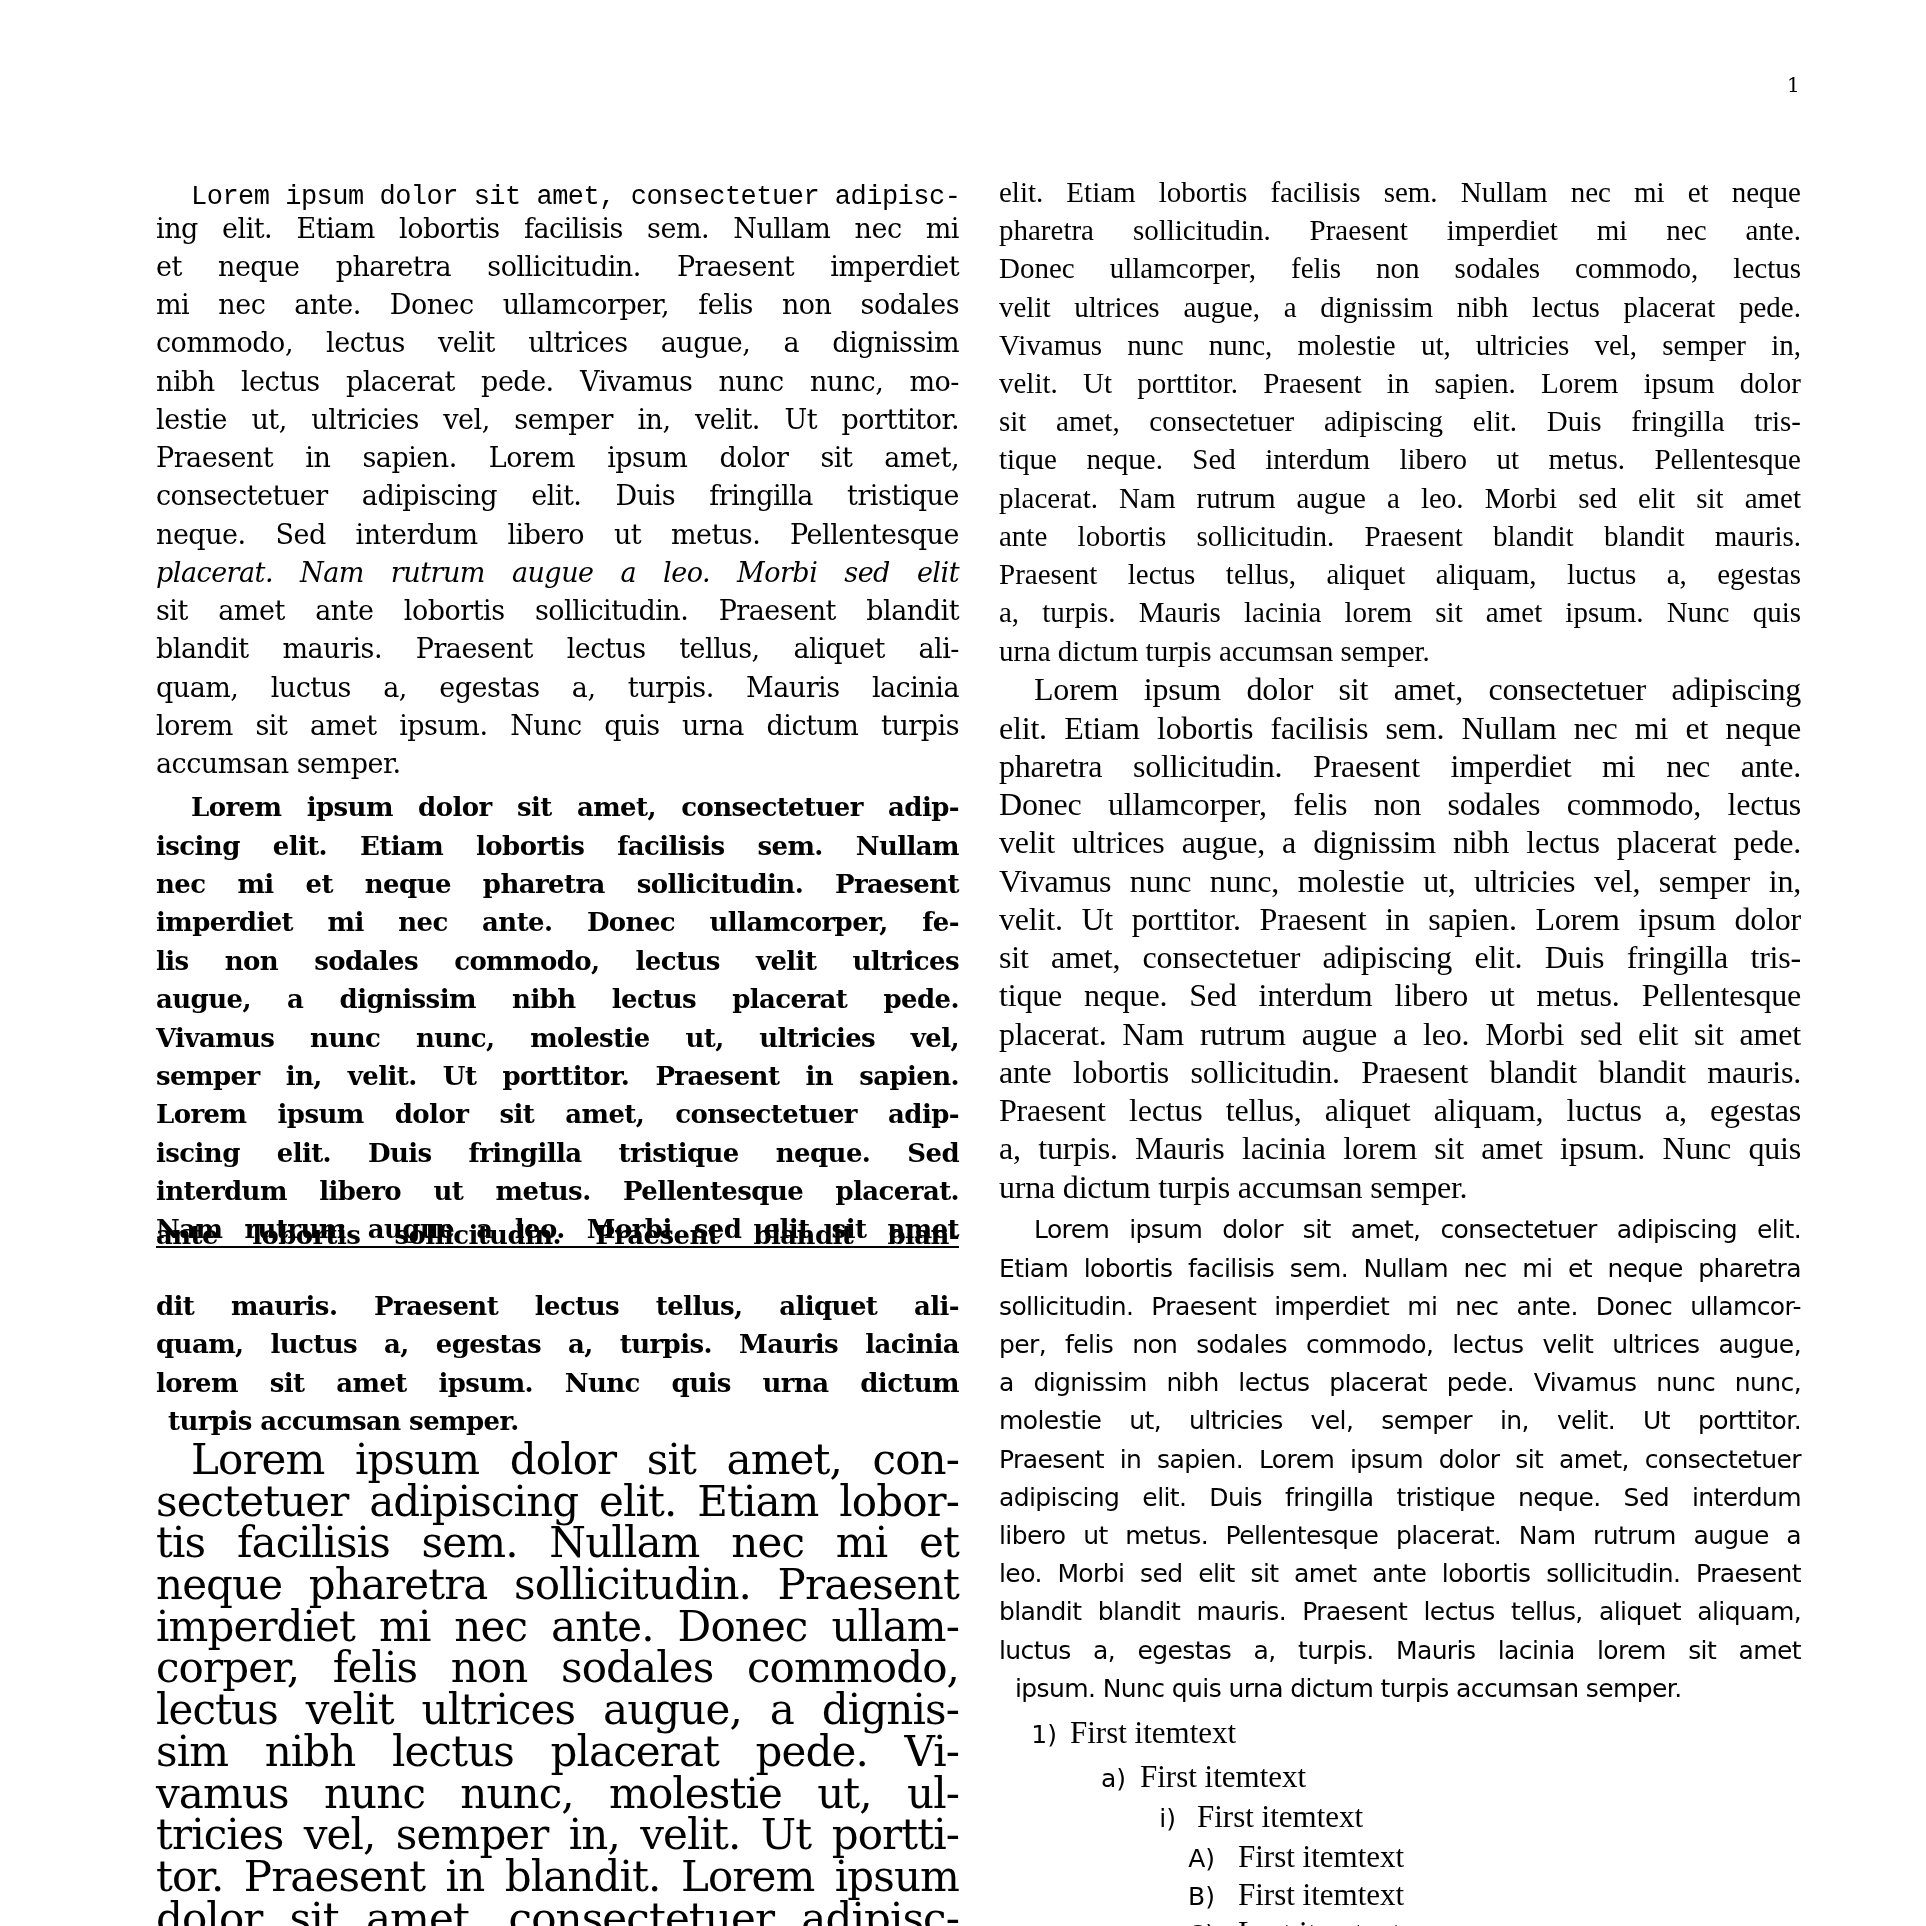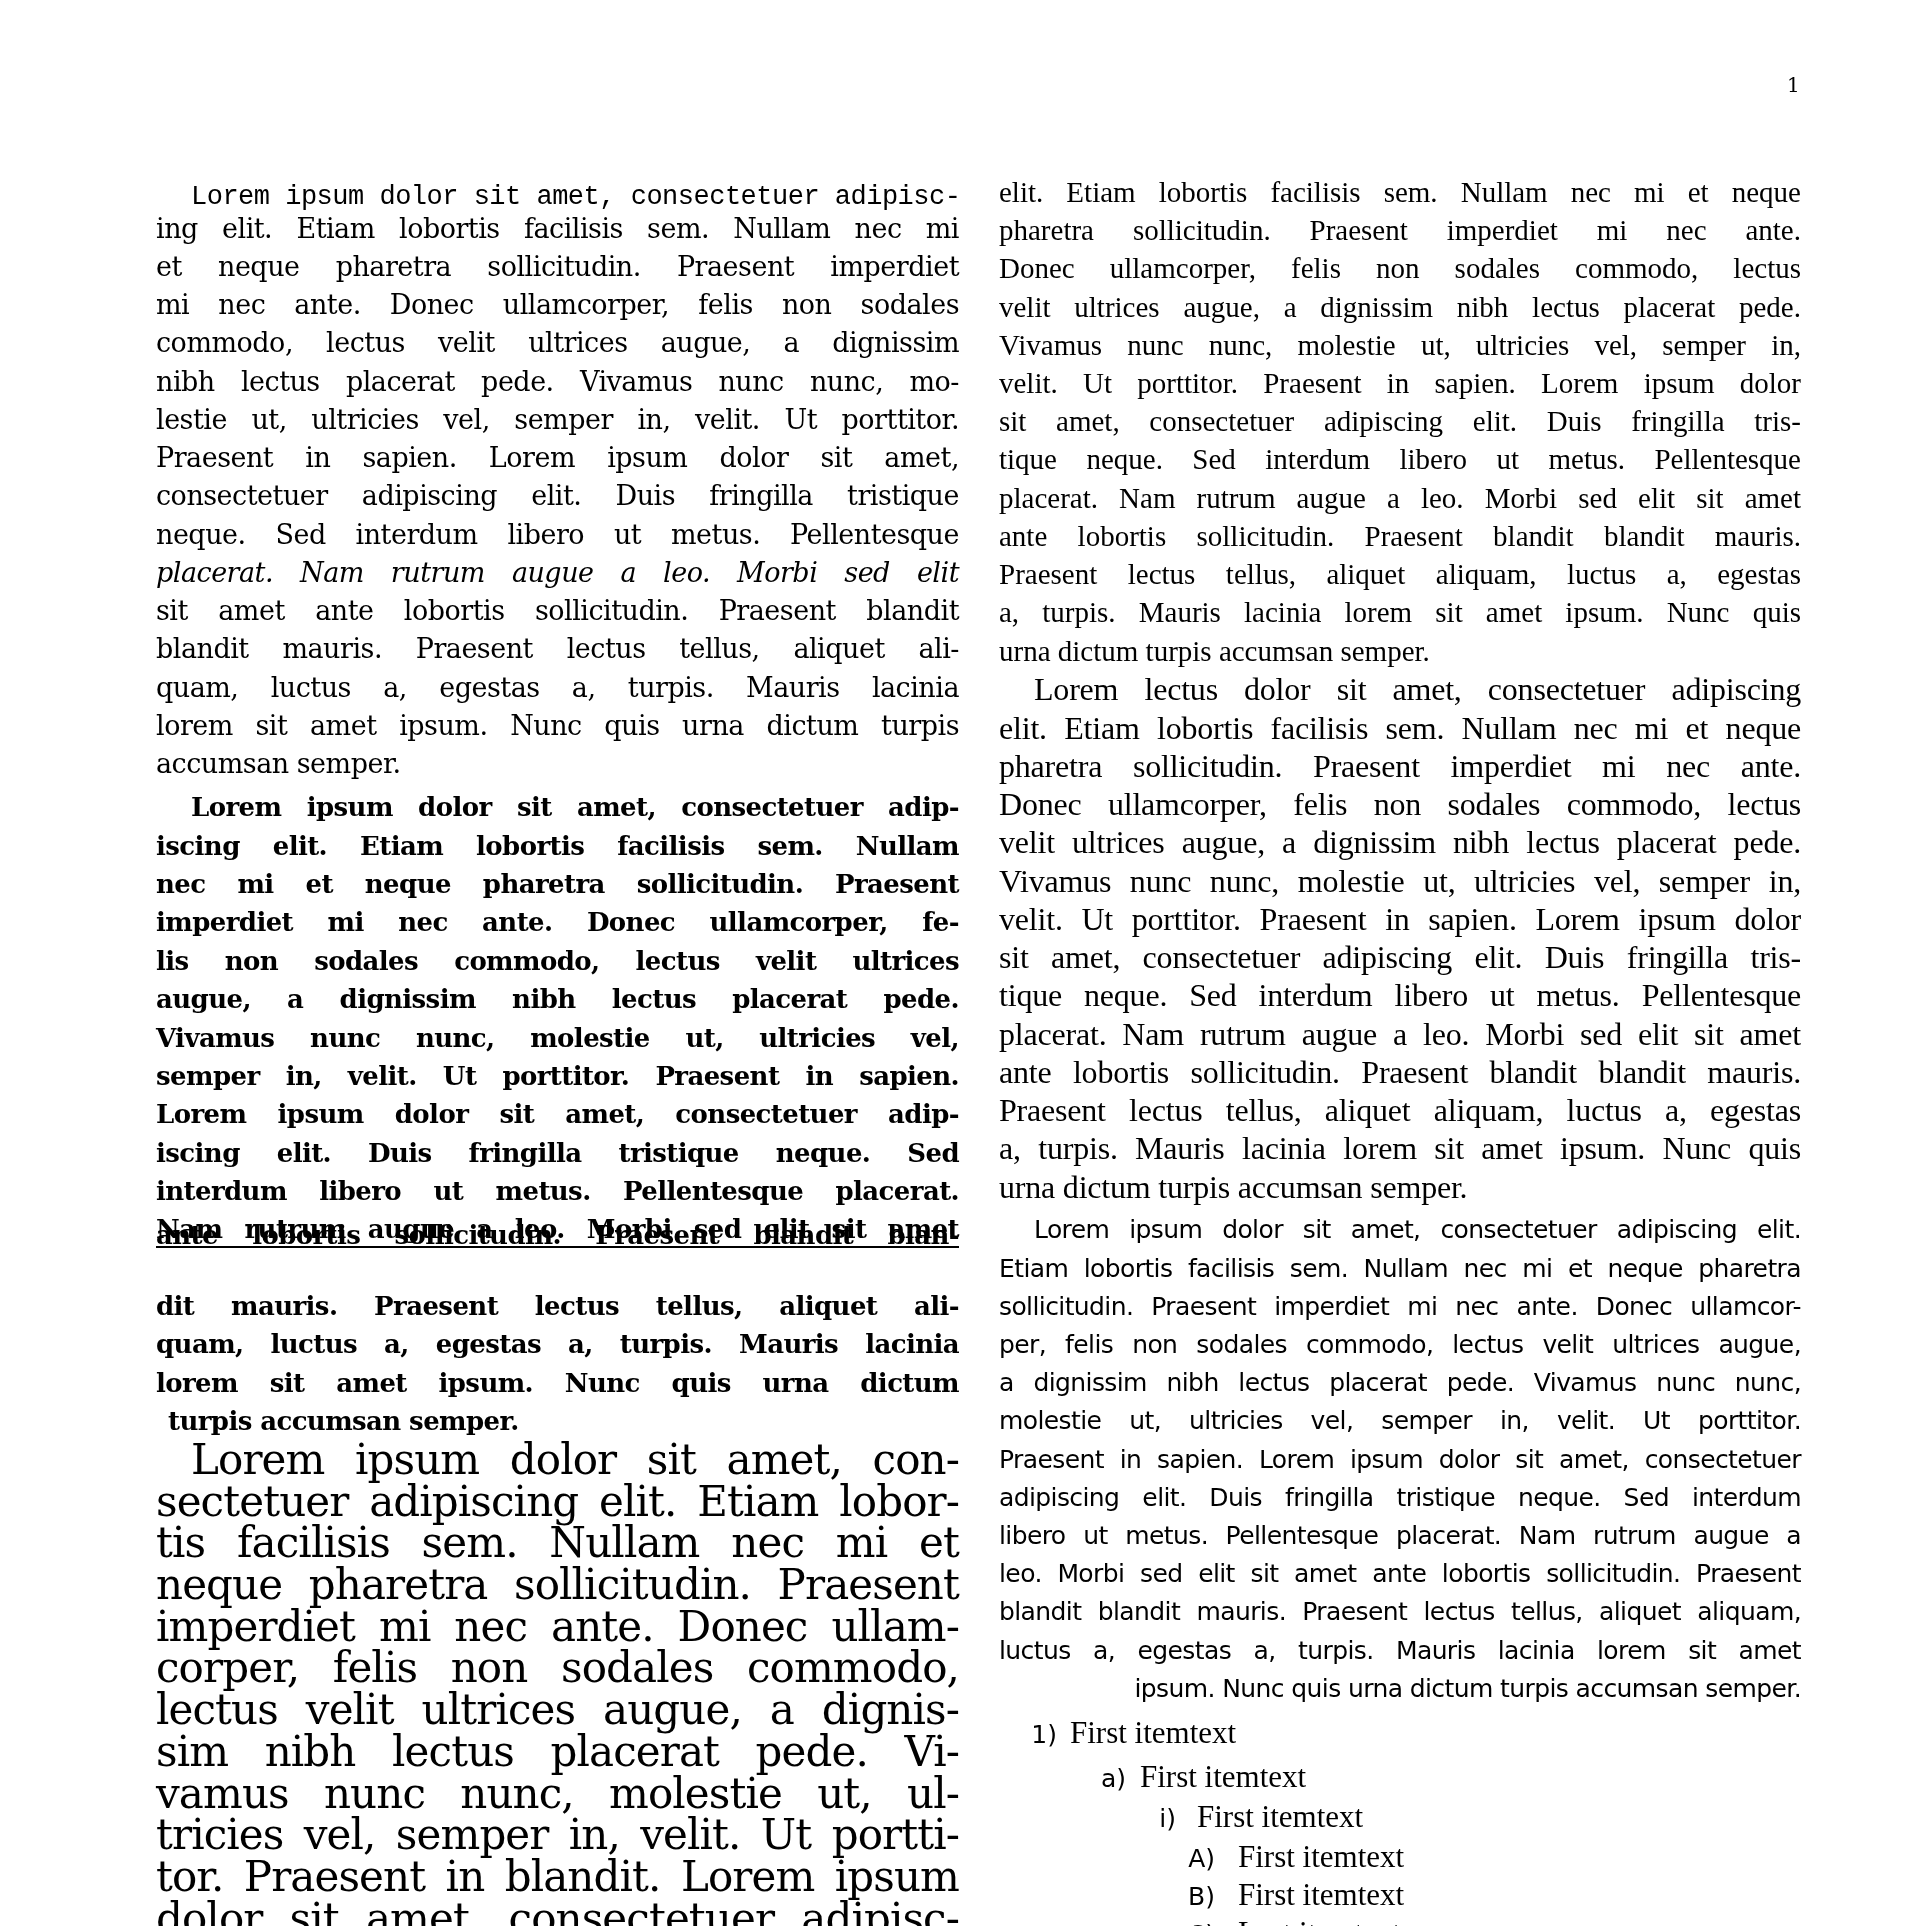--- a/index.html
+++ b/index.html
@@ -97,21 +97,21 @@
         <div class="line f-cm just" style="top: 369px; left: 0px; width: 802px;">velit. Ut porttitor. Praesent in sapien. Lorem ipsum dolor</div>
         <div class="line f-cm just" style="top: 407px; left: 0px; width: 802px;">sit amet, consectetuer adipiscing elit. Duis fringilla tris-</div>
         <div class="line f-cm just" style="top: 445px; left: 0px; width: 802px;">tique neque. Sed interdum libero ut metus. Pellentesque</div>
         <div class="line f-cm just" style="top: 484px; left: 0px; width: 802px;">placerat. Nam rutrum augue a leo. Morbi sed elit sit amet</div>
         <div class="line f-cm just" style="top: 522px; left: 0px; width: 802px;">ante lobortis sollicitudin. Praesent blandit blandit mauris.</div>
         <div class="line f-cm just" style="top: 560px; left: 0px; width: 802px;">Praesent lectus tellus, aliquet aliquam, luctus a, egestas</div>
         <div class="line f-cm just" style="top: 598px; left: 0px; width: 802px;">a, turpis. Mauris lacinia lorem sit amet ipsum. Nunc quis</div>
         <div class="line f-cm" style="top: 637px; left: 0px; width: 802px;">urna dictum turpis accumsan semper.</div>
       </div>
     <div id="rp2">
-        <div class="line f-cm-large just" style="top: 673px; left: 35px; width: 767px;">Lorem lectus dolor sit amet, consectetuer adipiscing</div>
+        <div class="line f-cm-large just" style="top: 673px; left: 35px; width: 767px;">Lorem ipsum dolor sit amet, consectetuer adipiscing</div>
         <div class="line f-cm-large just" style="top: 712px; left: 0px; width: 802px;">elit. Etiam lobortis facilisis sem. Nullam nec mi et neque</div>
         <div class="line f-cm-large just" style="top: 750px; left: 0px; width: 802px;">pharetra sollicitudin. Praesent imperdiet mi nec ante.</div>
         <div class="line f-cm-large just" style="top: 788px; left: 0px; width: 802px;">Donec ullamcorper, felis non sodales commodo, lectus</div>
         <div class="line f-cm-large just" style="top: 826px; left: 0px; width: 802px;">velit ultrices augue, a dignissim nibh lectus placerat pede.</div>
         <div class="line f-cm-large just" style="top: 865px; left: 0px; width: 802px;">Vivamus nunc nunc, molestie ut, ultricies vel, semper in,</div>
         <div class="line f-cm-large just" style="top: 903px; left: 0px; width: 802px;">velit. Ut porttitor. Praesent in sapien. Lorem ipsum dolor</div>
         <div class="line f-cm-large just" style="top: 941px; left: 0px; width: 802px;">sit amet, consectetuer adipiscing elit. Duis fringilla tris-</div>
         <div class="line f-cm-large just" style="top: 979px; left: 0px; width: 802px;">tique neque. Sed interdum libero ut metus. Pellentesque</div>
         <div class="line f-cm-large just" style="top: 1018px; left: 0px; width: 802px;">placerat. Nam rutrum augue a leo. Morbi sed elit sit amet</div>
         <div class="line f-cm-large just" style="top: 1056px; left: 0px; width: 802px;">ante lobortis sollicitudin. Praesent blandit blandit mauris.</div>
@@ -125,21 +125,21 @@
         <div class="line f-sans just" style="top: 1294px; left: 0px; width: 802px;">sollicitudin. Praesent imperdiet mi nec ante. Donec ullamcor-</div>
         <div class="line f-sans just" style="top: 1332px; left: 0px; width: 802px;">per, felis non sodales commodo, lectus velit ultrices augue,</div>
         <div class="line f-sans just" style="top: 1370px; left: 0px; width: 802px;">a dignissim nibh lectus placerat pede. Vivamus nunc nunc,</div>
         <div class="line f-sans just" style="top: 1408px; left: 0px; width: 802px;">molestie ut, ultricies vel, semper in, velit. Ut porttitor.</div>
         <div class="line f-sans just" style="top: 1447px; left: 0px; width: 802px;">Praesent in sapien. Lorem ipsum dolor sit amet, consectetuer</div>
         <div class="line f-sans just" style="top: 1485px; left: 0px; width: 802px;">adipiscing elit. Duis fringilla tristique neque. Sed interdum</div>
         <div class="line f-sans just" style="top: 1523px; left: 0px; width: 802px;">libero ut metus. Pellentesque placerat. Nam rutrum augue a</div>
         <div class="line f-sans just" style="top: 1561px; left: 0px; width: 802px;">leo. Morbi sed elit sit amet ante lobortis sollicitudin. Praesent</div>
         <div class="line f-sans just" style="top: 1599px; left: 0px; width: 802px;">blandit blandit mauris. Praesent lectus tellus, aliquet aliquam,</div>
         <div class="line f-sans just" style="top: 1638px; left: 0px; width: 802px;">luctus a, egestas a, turpis. Mauris lacinia lorem sit amet</div>
-        <div class="line f-sans" style="top: 1676px; left: 0px; width: 802px; text-align: right;">ipsum. Nunc quis urna dictum turpis accumsan semper.</div>
+        <div class="line f-sans" style="top: 1676px; left: 16px; width: 802px;">ipsum. Nunc quis urna dictum turpis accumsan semper.</div>
       </div>
     <div id="rlist">
         <div class="list-item" style="top: 1717px; left: 0px;">
           <span class="f-list-label" style="position: absolute; right: auto; width: 77px; text-align: right; left: -19px; top: 5.4px;">1)</span>
           <span class="f-list" style="position: absolute; left: 71px; top: 0px;">First itemtext</span>
         </div>
         <div class="list-item" style="top: 1761px; left: 0px;">
           <span class="f-list-label" style="position: absolute; right: auto; width: 77px; text-align: right; left: 50px; top: 5.4px;">a)</span>
           <span class="f-list" style="position: absolute; left: 141px; top: 0px;">First itemtext</span>
         </div>

